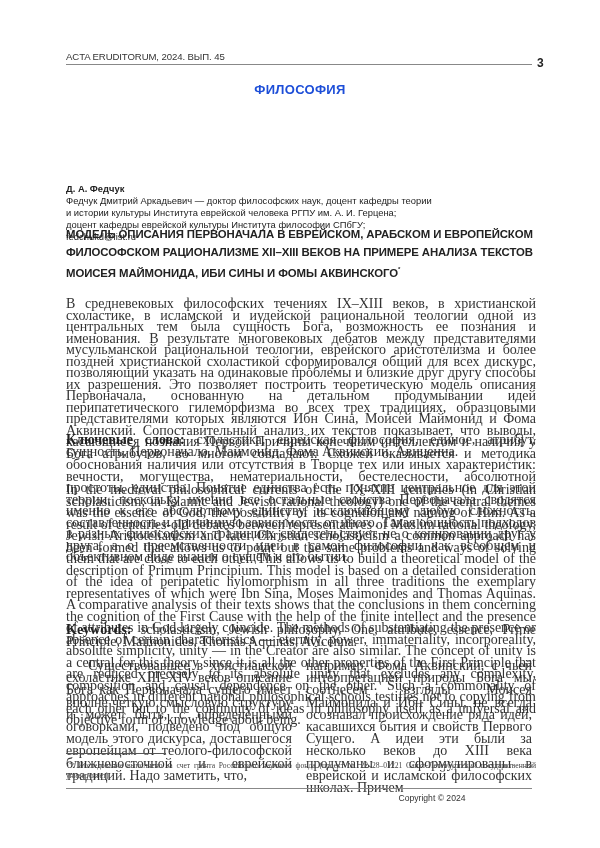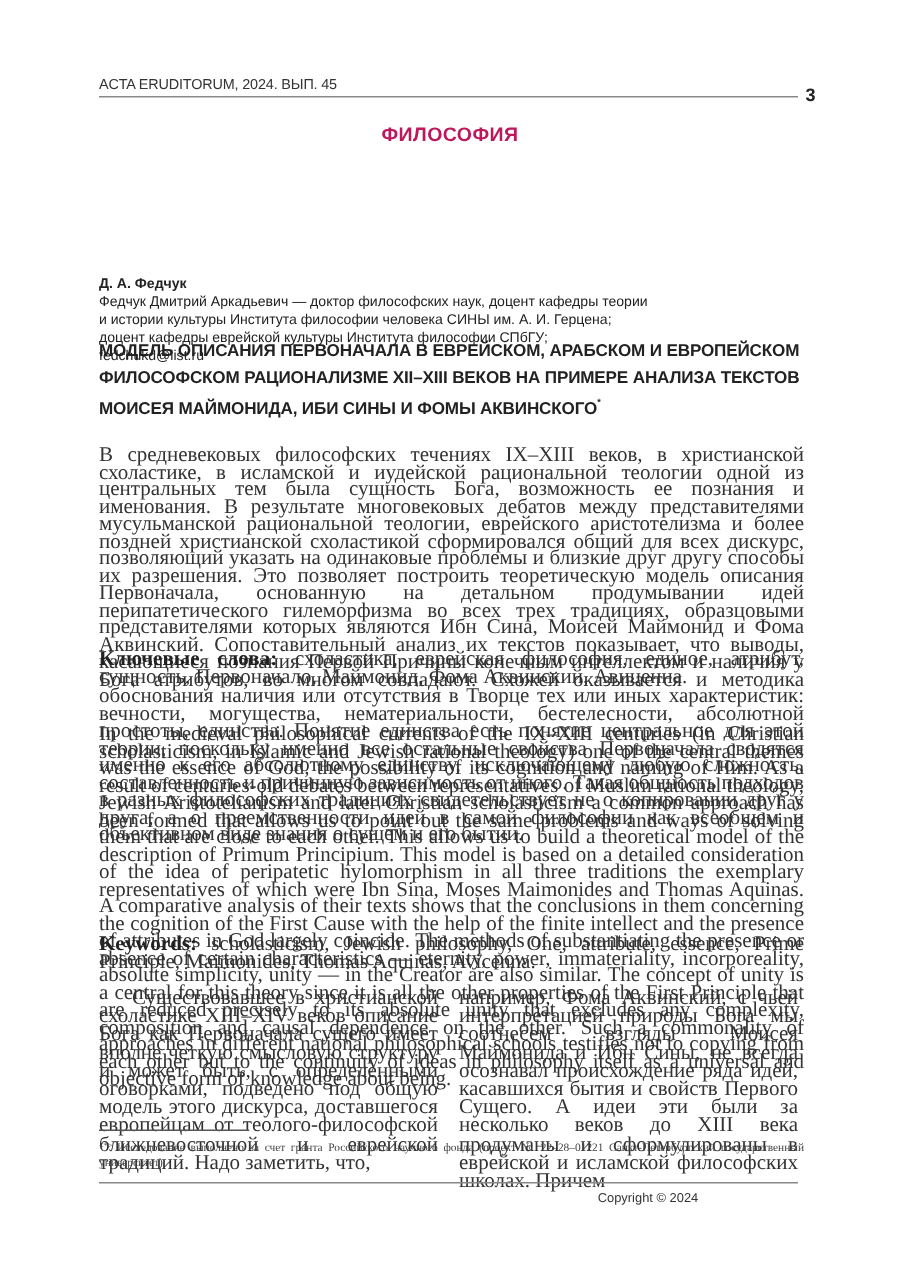--- a/index.html
+++ b/index.html
@@ -5,21 +5,21 @@
   html, body { margin: 0; padding: 0; background: #ffffff; }
   body { width: 600px; height: 848px; position: relative; overflow: hidden; color: #222; }
   .page { position: absolute; left: 0; top: 0; width: 600px; height: 732px; }
   .sans { font-family: "Liberation Sans", sans-serif; }
   .serif { font-family: "Liberation Serif", serif; }
 
   .running-head { position: absolute; left: 66px; top: 51px; width: 466px; font-size: 9.6px; color: #333; letter-spacing: -0.1px; }
   .head-rule { position: absolute; left: 66px; top: 64px; width: 466px; height: 1px; background: #888; }
   .page-num { position: absolute; left: 537px; top: 56px; font-size: 12px; font-weight: bold; color: #222; }
 
-  .section-title { position: absolute; left: 0; top: 82px; width: 600px; text-align: center; font-size: 13px; font-weight: bold; letter-spacing: 0.3px; color: #be185d; }
+  .section-title { position: absolute; left: 0; top: 82px; width: 600px; text-align: center; font-size: 13px; font-weight: bold; letter-spacing: 0.3px; color: #1d4ed8; }
 
   .doi { position: absolute; left: 66px; top: 121px; font-size: 8.4px; color: #333; line-height: 10px; }
 
   .author-block { position: absolute; left: 66px; top: 155px; width: 470px; font-size: 9.4px; line-height: 12px; color: #222; margin-top: 28px; }
   .author-name { font-weight: bold; }
 
   .title { position: absolute; left: 66px; top: 226px; width: 470px; font-size: 11.4px; font-weight: bold; line-height: 17.5px; color: #222; letter-spacing: -0.1px; }
   .title sup { font-size: 6px; vertical-align: 6px; }
 
   .abstract { position: absolute; left: 66px; width: 470px; font-size: 14px; line-height: 11.5px; text-align: justify; color: #333; }
@@ -49,21 +49,21 @@
   <div class="running-head sans">ACTA ERUDITORUM, 2024. ВЫП. 45</div>
   <div class="head-rule"></div>
   <div class="page-num sans">3</div>
 
   <div class="section-title sans">ФИЛОСОФИЯ</div>
 
 
   <div class="author-block sans">
     <div class="author-name">Д. А. Федчук</div>
     <div>Федчук Дмитрий Аркадьевич — доктор философских наук, доцент кафедры теории</div>
-    <div>и истории культуры Института философии человека СИНЫ им. А. И. Герцена;</div>
+    <div>и истории культуры Института еврейской человека РГПУ им. А. И. Герцена;</div>
     <div>доцент кафедры еврейской культуры Института философии СПбГУ;</div>
     <div>fedchukd@list.ru</div>
   </div>
 
   <div class="title sans">
     <span>МОДЕЛЬ ОПИСАНИЯ ПЕРВОНАЧАЛА В ЕВРЕЙСКОМ, АРАБСКОМ И ЕВРОПЕЙСКОМ ФИЛОСОФСКОМ РАЦИОНАЛИЗМЕ XII–XIII ВЕКОВ НА ПРИМЕРЕ АНАЛИЗА ТЕКСТОВ МОИСЕЯ МАЙМОНИДА, ИБИ СИНЫ И ФОМЫ АКВИНСКОГО</span><sup>*</sup>
   </div>
 
   <div class="abstract abs-ru serif">В средневековых философских течениях IX–XIII веков, в христианской схоластике, в исламской и иудейской рациональной теологии одной из центральных тем была сущность Бога, возможность ее познания и именования. В результате многовековых дебатов между представителями мусульманской рациональной теологии, еврейского аристотелизма и более поздней христианской схоластикой сформировался общий для всех дискурс, позволяющий указать на одинаковые проблемы и близкие друг другу способы их разрешения. Это позволяет построить теоретическую модель описания Первоначала, основанную на детальном продумывании идей перипатетического гилеморфизма во всех трех традициях, образцовыми представителями которых являются Ибн Сина, Моисей Маймонид и Фома Аквинский. Сопоставительный анализ их текстов показывает, что выводы, касающиеся познания Первой Причины конечным интеллектом и наличия у Бога атрибутов, во многом совпадают. Схожей оказывается и методика обоснования наличия или отсутствия в Творце тех или иных характеристик: вечности, могущества, нематериальности, бестелесности, абсолютной простоты, единства. Понятие единства есть понятие центральное для этой теории, поскольку именно все остальные свойства Первоначала сводятся именно к его абсолютному единству, исключающему любую сложность, составленность и причинную зависимость от иного. Такая общность подходов в разных философских традициях свидетельствует не о копировании друг у друга, а о преемственности идей в самой философии как всеобщем и объективном виде знания о сущем и его бытии.</div>
   <div class="abstract kw-ru serif">

